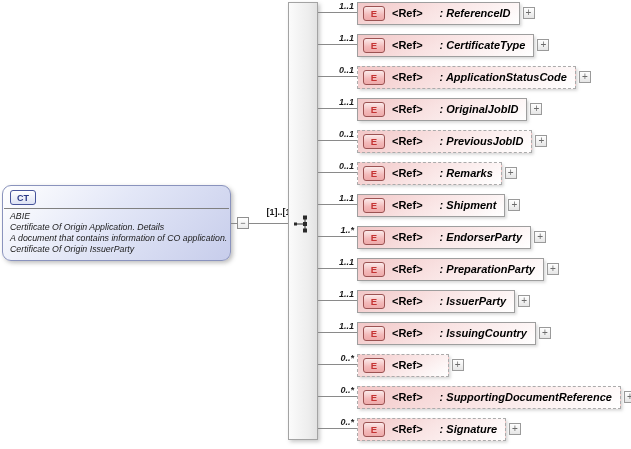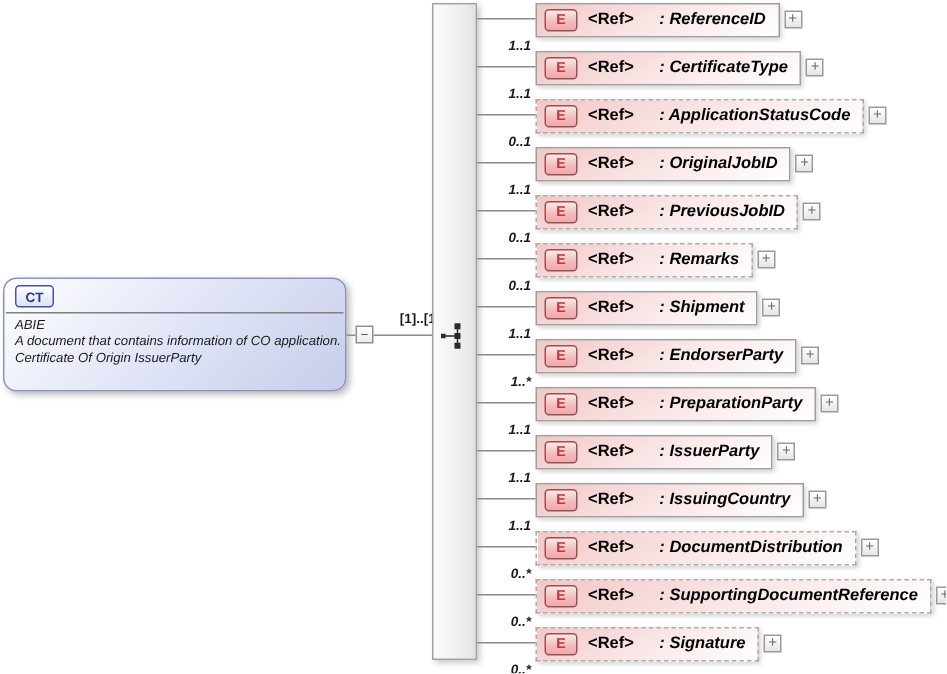--- a/index.html
+++ b/index.html
@@ -44,21 +44,21 @@
     border:1px solid #a3a3a3;
     background:linear-gradient(90deg,#fbfbfb,#ededed 70%, var(--bar-fill,#e2e2e2) 100%);
     box-shadow:2px 2px 4px rgba(120,120,120,.4);
   }
   .seq-icon { position:absolute; left:293px; top:214px; }
   
   .row { position:absolute; left:318px; height:24px; display:flex; align-items:center; }
   .rline { position:absolute; left:0; top:11px; width:39px; height:1px; background:var(--line,#8a8a8a); }
   .card {
     position:absolute; left:2px; top:0px; width:34px; text-align:right;
-    font-size:9px; font-weight:bold; font-style:italic; color:#1a1a1a; white-space:nowrap;margin-top:24px;
+    font-size:9px; font-weight:bold; font-style:italic; color:#1a1a1a; white-space:nowrap;
   }
   .ebox {
     margin-left:39px; height:23px; box-sizing:border-box;
     display:flex; align-items:center; padding:0 8px 0 5px;
     background:linear-gradient(150deg, var(--element-fill-top,#f2c7c7) 0%, #f9e3e3 45%, #ffffff 100%);
     border:1px solid var(--element-border,#9e9e9e);
     box-shadow:1.5px 1.5px 3px rgba(130,130,130,.35);
     white-space:nowrap;
   }
   .ebox.optional { border:1px dashed #ababab; }
@@ -83,20 +83,21 @@
 
 <div class="stage">
 
   <div class="ct-box">
     <div class="ct-header">
       <span class="ct-badge">CT</span>
     </div>
     <div class="ct-sep"></div>
     <div class="ct-anno">
       <div>ABIE</div>
+      <div>Certificate Of Origin Application. Details</div>
       <div>A document that contains information of CO application.</div>
       <div>Certificate Of Origin IssuerParty</div>
     </div>
   </div>
 
   <div class="hline" style="left:231px; top:223px; width:6px;"></div>
   <div class="minus-box">−</div>
   <div class="hline" style="left:249px; top:223px; width:39px;"></div>
   <span class="root-card">[1]..[1]</span>
 
@@ -220,21 +221,20 @@
       <span class="ename">: IssuingCountry</span>
     </div>
     <div class="plus">+</div>
   </div>
       <div class="row" style="top: 353px;">
     <div class="rline"></div>
     <span class="card">0..*</span>
     <div class="ebox optional">
       <span class="ebadge">E</span>
       <span class="ref">&lt;Ref&gt;</span>
-      <span class="ename">: DocumentDistribution</span>
     </div>
     <div class="plus">+</div>
   </div>
       <div class="row" style="top: 385px;">
     <div class="rline"></div>
     <span class="card">0..*</span>
     <div class="ebox optional">
       <span class="ebadge">E</span>
       <span class="ref">&lt;Ref&gt;</span>
       <span class="ename">: SupportingDocumentReference</span>

